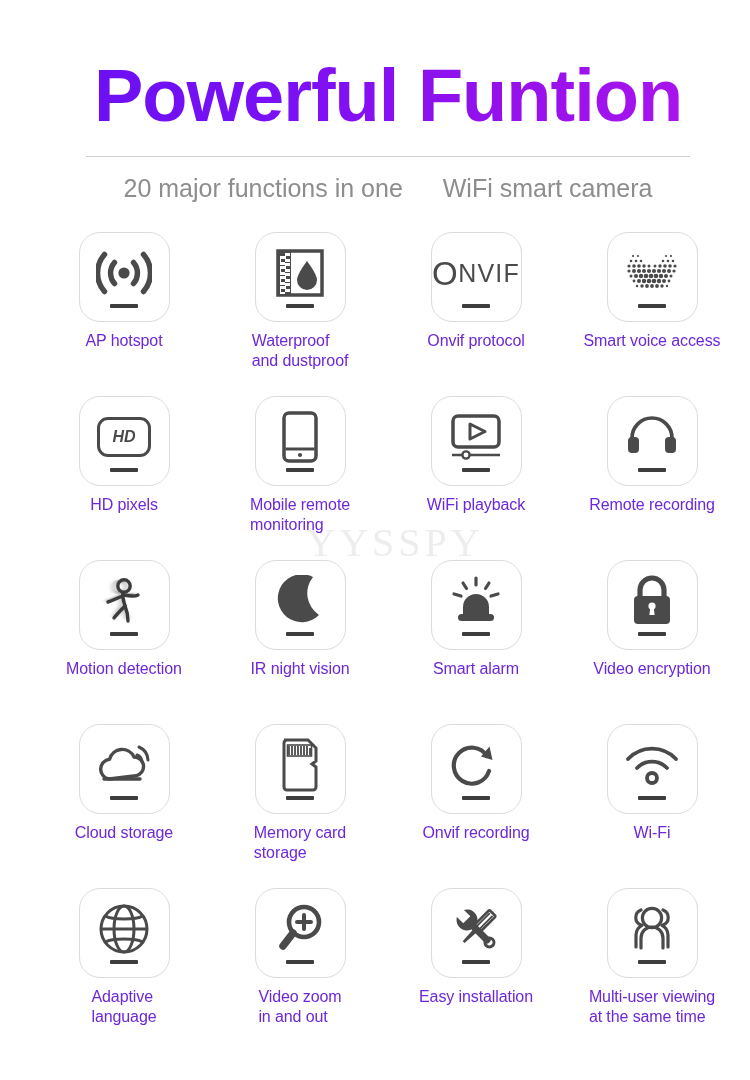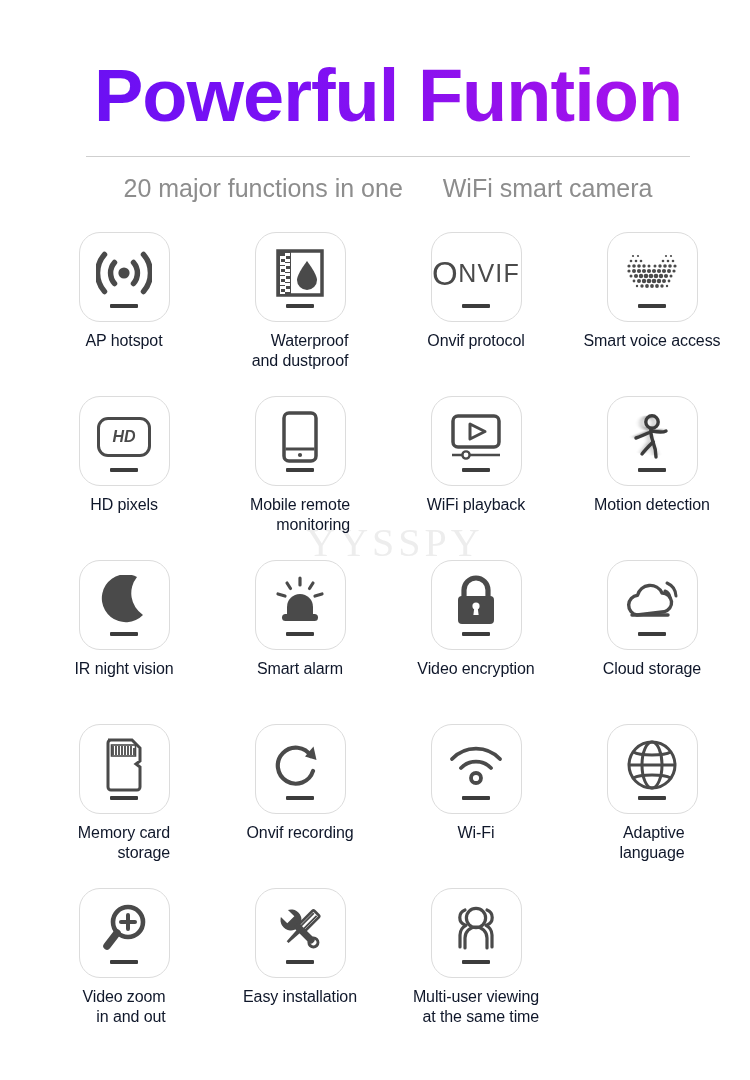--- a/index.html
+++ b/index.html
@@ -91,22 +91,22 @@
     bottom:13px; left:50%;
     transform:translateX(-50%);
     width:28px; height:4px;
     border-radius:1px;
     background:#3c3c3c;
   }
   .label {
     margin-top:9px;
     font-size:16px;
     line-height:1.22;
-    color:#0f172a;
-    text-align:right;
+    color:#6d28d9;
+    text-align:left;
     white-space:pre-line;
     letter-spacing:-0.1px;
   }
 
   
   .onvif {
     color:#4a4a4a;
     font-family:"Liberation Sans", sans-serif;
     display:flex;
     align-items:baseline;
@@ -312,20 +312,33 @@
             <path d="M22 11 L37 18.5 L22 26 z" fill="none" stroke="#4a4a4a" stroke-width="3" stroke-linejoin="round"></path>
             <line x1="4" y1="42" x2="52" y2="42" stroke="#4a4a4a" stroke-width="2.6"></line>
             <circle cx="18" cy="42" r="3.6" fill="#ffffff" stroke="#4a4a4a" stroke-width="2.4"></circle>
           </svg>
         </div>
         <div class="dash"></div>
       </div>
       <div class="label">WiFi playback</div>
     </div>
 
+    <div class="cell">
+      <div class="card">
+        <div class="glyph">
+          <svg width="52" height="44" viewBox="0 0 52 44">
+            <path d="M6 33 V23 a20 20 0 0 1 40 0 V33" fill="none" stroke="#4a4a4a" stroke-width="3.6" stroke-linecap="round"></path>
+            <rect x="2" y="22" width="11" height="16" rx="4" ry="4" fill="#4a4a4a"></rect>
+            <rect x="39" y="22" width="11" height="16" rx="4" ry="4" fill="#4a4a4a"></rect>
+          </svg>
+        </div>
+        <div class="dash"></div>
+      </div>
+      <div class="label">Remote recording</div>
+    </div>
 
     <div class="cell">
       <div class="card">
         <div class="glyph">
           <svg width="58" height="52" viewBox="0 0 58 52">
             <defs>
               <filter id="motionblur" x="-50%" y="-50%" width="200%" height="200%">
                 <feGaussianBlur stdDeviation="2.6 0.6"></feGaussianBlur>
               </filter>
             </defs>

